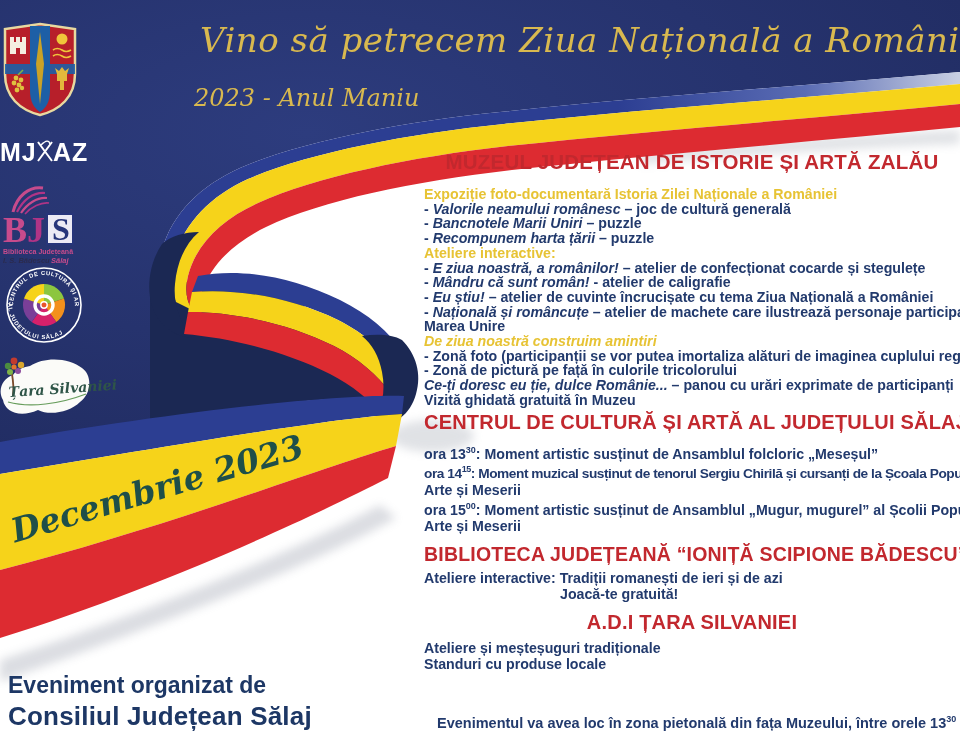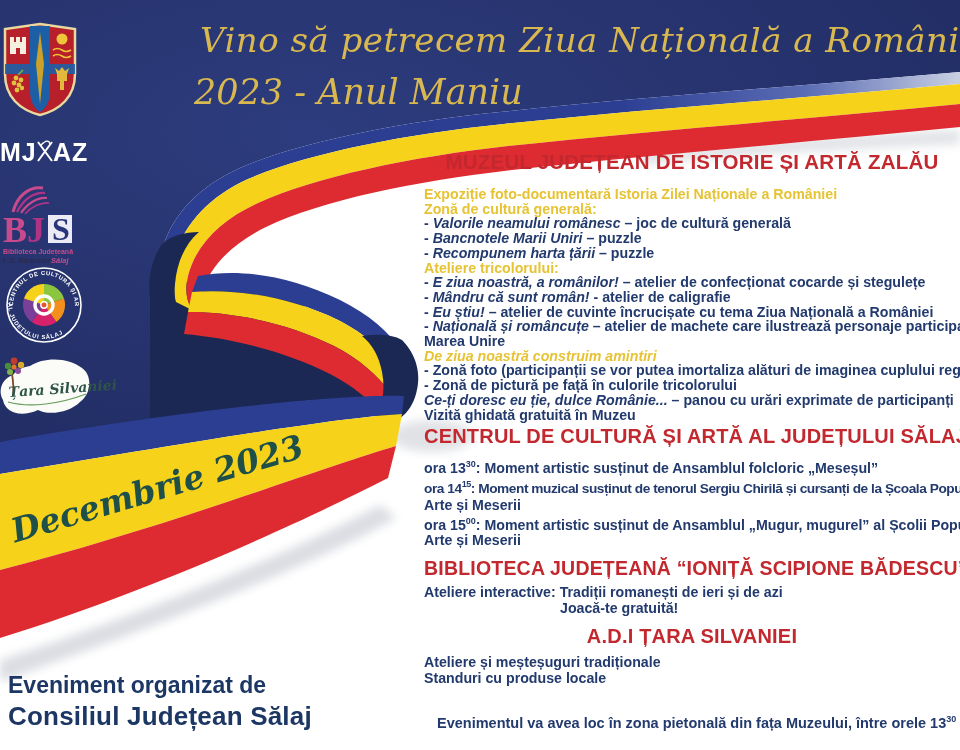--- a/index.html
+++ b/index.html
@@ -5,21 +5,21 @@
   html,body{margin:0;padding:0;}
   body{
     position:relative;width:960px;height:750px;overflow:hidden;
     background:#ffffff;font-family:"Liberation Sans",sans-serif;
   }
   #art{position:absolute;left:0;top:0;z-index:0;}
   .txt{position:absolute;z-index:2;}
   
   .script{font-family:"DejaVu Serif",serif;font-style:italic;color:#d9b94f;white-space:nowrap;}
   #tagline{left:200px;top:20px;font-size:34px;letter-spacing:.5px;}
-  #subtitle{left:194px;top:72px;font-size:35px;}
+  #subtitle{left:194px;top:84px;font-size:24px;}
   
   #date-script{
     left:12px;top:512px;font-family:"DejaVu Serif",serif;font-style:italic;font-weight:bold;
     font-size:33px;color:#1f4f49;transform:rotate(-16.5deg);transform-origin:0 50%;white-space:nowrap;
   }
   
   #column{position:absolute;left:424px;top:150px;width:536px;z-index:2;}
   .sec-title{
     color:#c2282e;font-weight:800;font-size:20px;line-height:24px;
     text-align:center;white-space:nowrap;letter-spacing:.2px;
@@ -210,25 +210,24 @@
 
 <div id="tagline" class="txt script">Vino să petrecem Ziua Națională a României împreună</div>
 <div id="subtitle" class="txt script">2023 - Anul Maniu</div>
 
 <div id="date-script" class="txt">Decembrie 2023</div>
 
 <div id="column">
     <div class="sec-title t0">MUZEUL JUDEȚEAN DE ISTORIE ȘI ARTĂ ZALĂU</div>
     <div class="sec1">
       <div class="line yline"><span>Expoziție foto-documentară Istoria Zilei Naționale a României</span></div>
-      <div class="line yline"><span>Zonă de cultură generală:</span></div>
       <div class="line bline"><span>-  </span><span class="em">Valorile neamului românesc</span><span> – joc de cultură generală</span></div>
       <div class="line bline"><span>-  </span><span class="em">Bancnotele Marii Uniri</span><span> – puzzle</span></div>
       <div class="line bline"><span>-  </span><span class="em">Recompunem harta țării</span><span> – puzzle</span></div>
-      <div class="line yline"><span>Ateliere tricolorului:</span></div>
+      <div class="line yline"><span>Ateliere interactive:</span></div>
       <div class="line bline"><span>-  </span><span class="em">E ziua noastră, a românilor!</span><span> – atelier de confecționat cocarde și stegulețe</span></div>
       <div class="line bline"><span>-  </span><span class="em">Mândru că sunt român!</span><span> - atelier de caligrafie</span></div>
       <div class="line bline"><span>-  </span><span class="em">Eu știu!</span><span> – atelier de cuvinte încrucișate cu tema Ziua Națională a României</span></div>
       <div class="line bline"><span>-  </span><span class="em">Națională și româncuțe</span><span> – atelier de machete care ilustrează personaje participante la</span></div>
       <div class="line bline"><span>Marea Unire</span></div>
       <div class="line yline"><span class="em">De ziua noastră construim amintiri</span></div>
       <div class="line bline"><span>-  Zonă foto (participanții se vor putea imortaliza alături de imaginea cuplului regal)</span></div>
       <div class="line bline"><span>-  Zonă de pictură pe față în culorile tricolorului</span></div>
       <div class="line bline"><span class="em">Ce-ți doresc eu ție, dulce Românie...</span><span> – panou cu urări exprimate de participanți</span></div>
       <div class="line bline"><span>Vizită ghidată gratuită în Muzeu</span></div>

